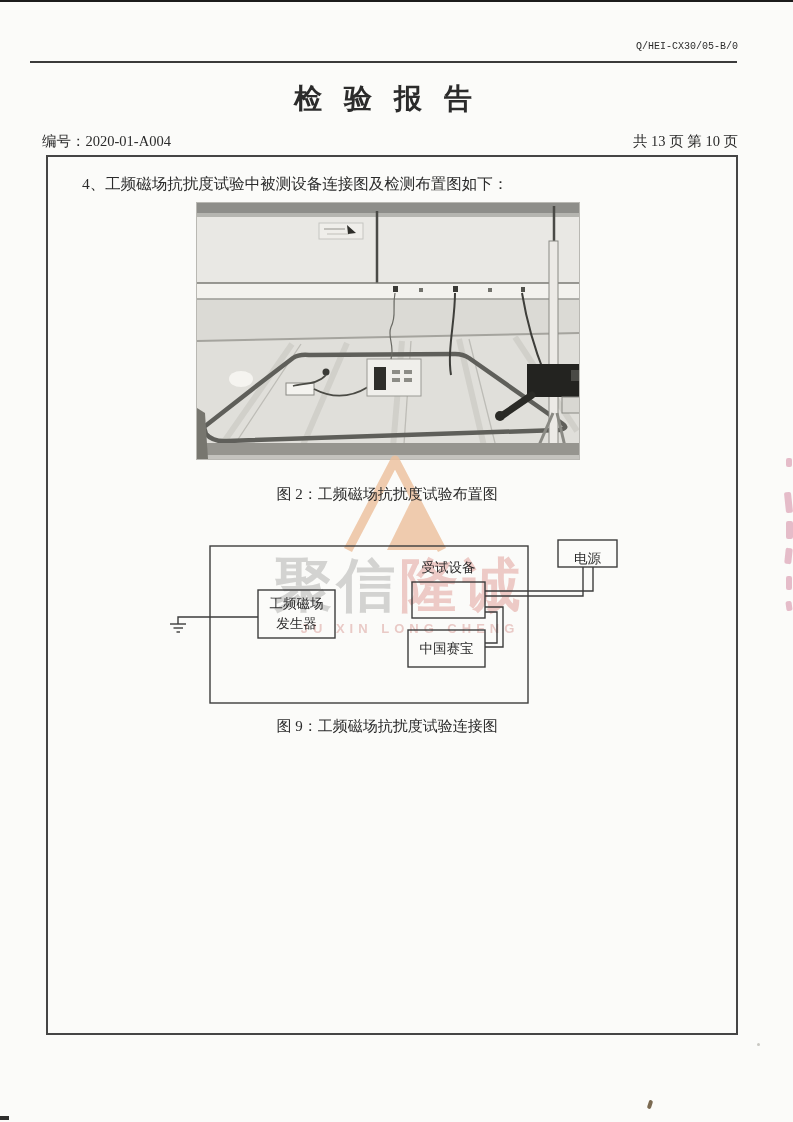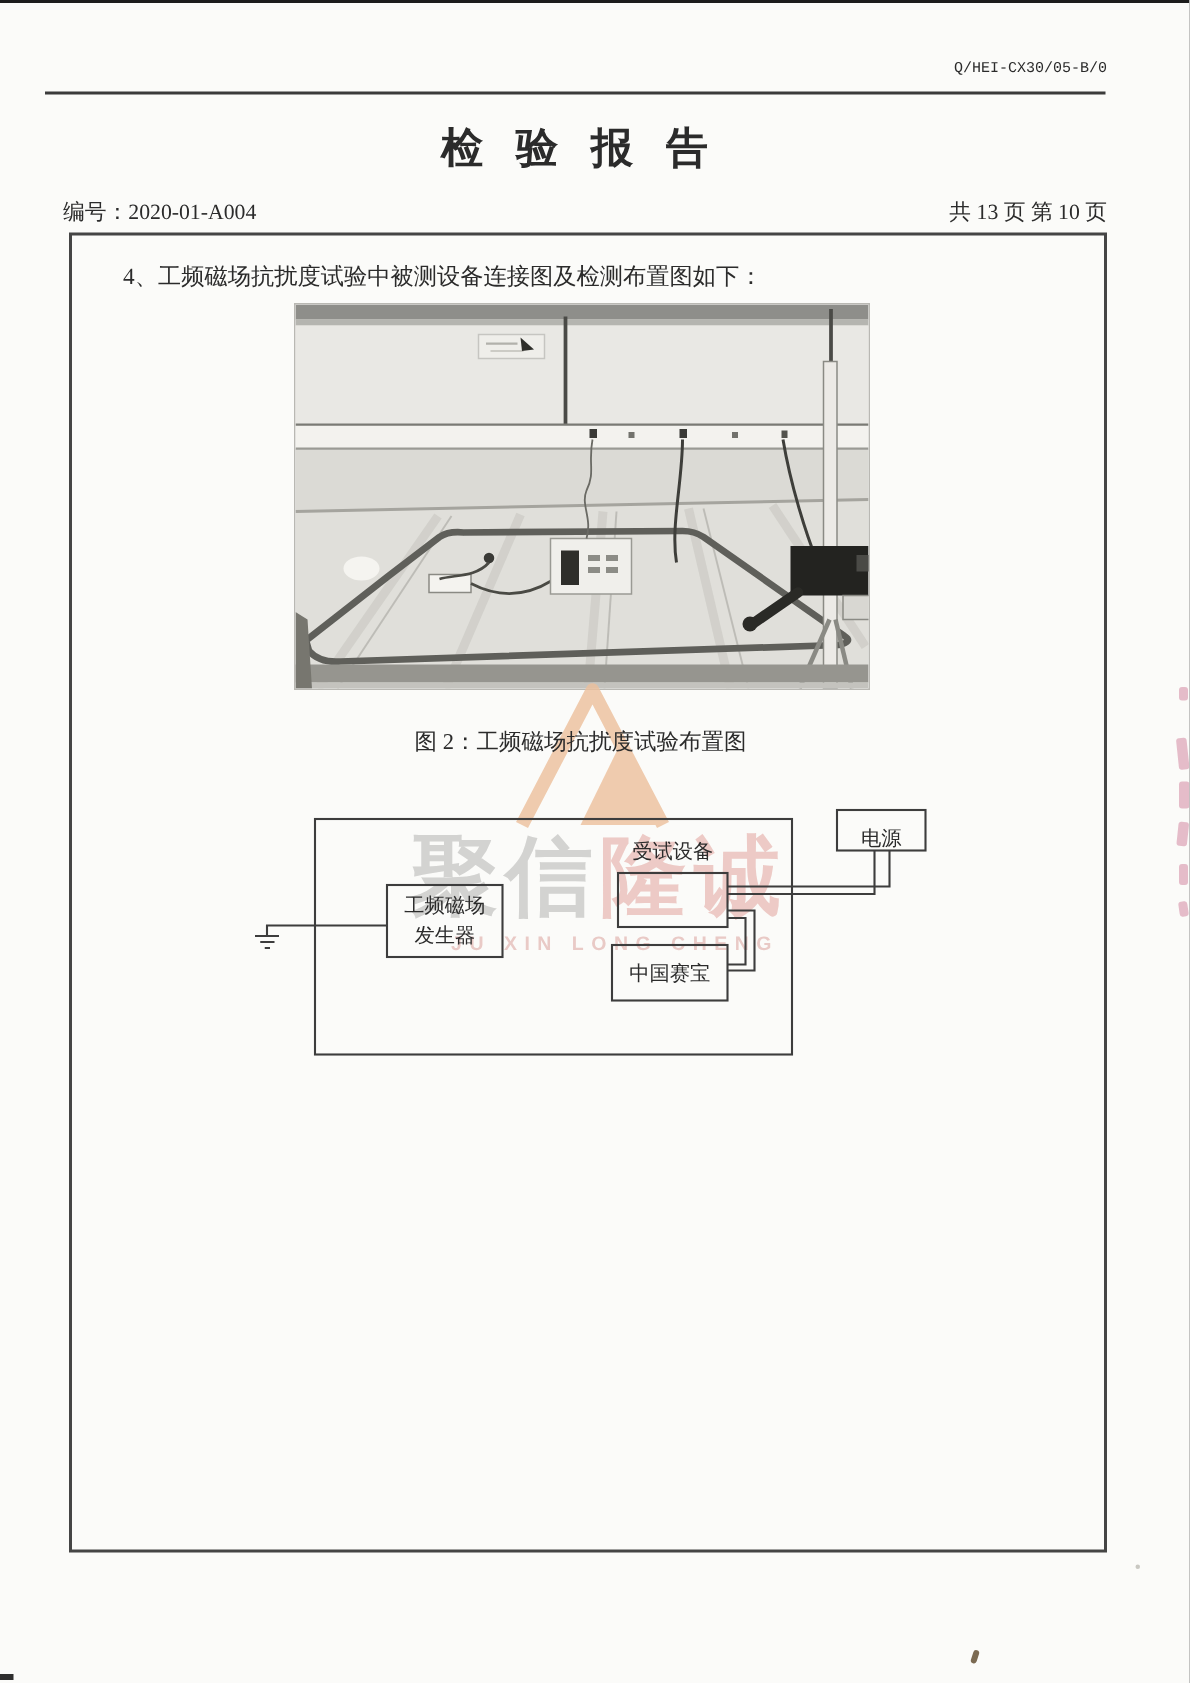--- a/index.html
+++ b/index.html
@@ -191,20 +191,21 @@
   </svg>
 
   <div class="abs dg-label lbl-gen">
     <div>工频磁场</div>
     <div>发生器</div>
   </div>
   <div class="abs dg-label lbl-eut">受试设备</div>
   <div class="abs dg-label lbl-aux">中国赛宝</div>
   <div class="abs dg-label lbl-pwr">电源</div>
 
+  <div class="abs caption9">图 9：工频磁场抗扰度试验连接图</div>
 
   <div class="abs edge-mark" style="left:786px;top:458px;width:6px;height:9px;"></div>
   <div class="abs edge-mark" style="left:785px;top:492px;width:7px;height:21px;transform:rotate(-6deg);"></div>
   <div class="abs edge-mark" style="left:786px;top:521px;width:7px;height:18px;"></div>
   <div class="abs edge-mark" style="left:785px;top:548px;width:7px;height:16px;transform:rotate(6deg);"></div>
   <div class="abs edge-mark" style="left:786px;top:576px;width:6px;height:14px;"></div>
   <div class="abs edge-mark" style="left:786px;top:601px;width:6px;height:10px;transform:rotate(-8deg);"></div>
 
 </div>
 

